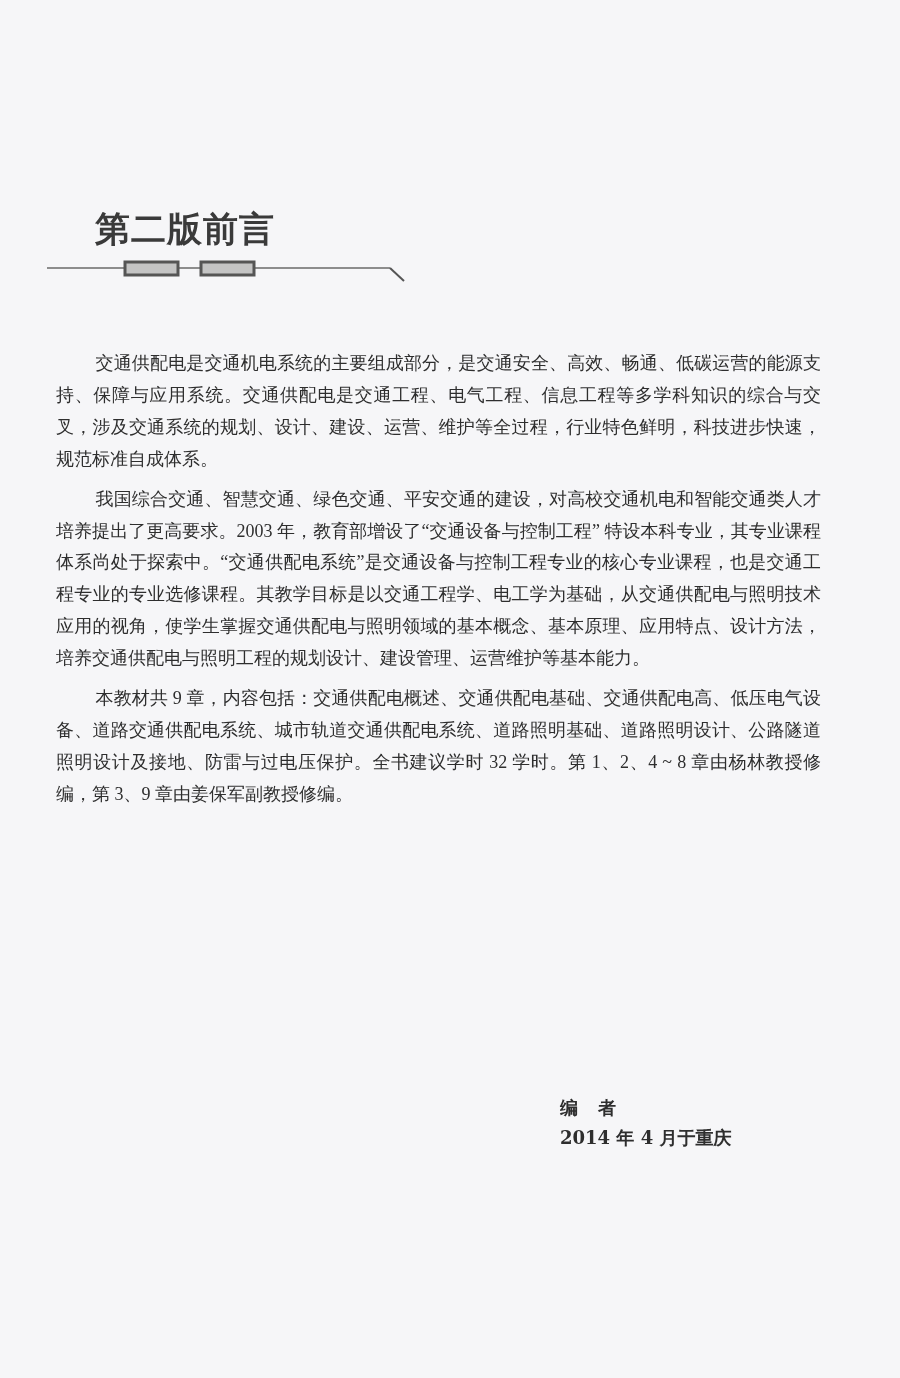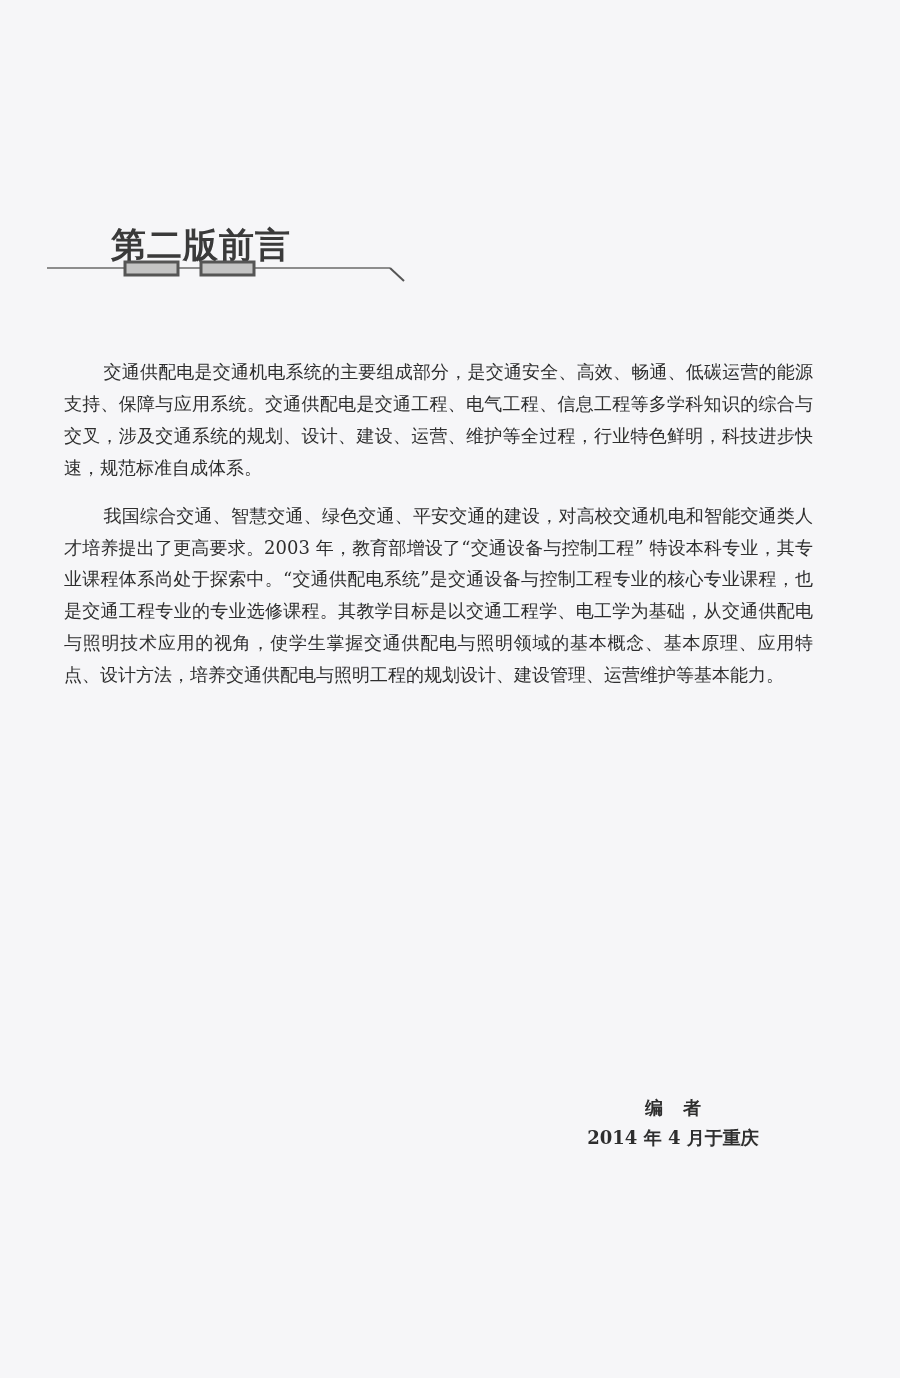--- a/index.html
+++ b/index.html
@@ -7,50 +7,51 @@
     width: 900px; height: 1378px; overflow: hidden;
     background: #f6f6f8;
     font-family: "DejaVu Serif", "Liberation Serif", serif;
     color: #2e2e2e;
     position: relative;
   }
   .page { position: absolute; left: 0; top: 0; width: 900px; height: 1378px; }
   .title {
     position: absolute; left: 95px; top: 207px;
     font-size: 35px; font-weight: bold; letter-spacing: 1px;
-    color: #3a3a3a; margin: 16px; line-height: 44px;
+    color: #3a3a3a; margin: 0; line-height: 44px;
   }
   .deco { position: absolute; left: 40px; top: 255px; width: 380px; height: 40px; }
   .body-text {
     position: absolute; left: 48px; top: 340px; width: 781px;
     font-size: 18px; line-height: 31.9px; text-align: justify;
     text-justify: inter-character;
   }
-  .body-text p { margin: 16px; text-indent: 2.2em; }
+  .body-text p { margin: 8px; text-indent: 2.2em; font-family: Liberation Serif, serif; }
   .signature {
     position: absolute; left: 560px; top: 1093px; width: 226px;
-    text-align: center; font-weight: bold; font-size: 18px; line-height: 30px;
+    text-align: left; font-weight: bold; font-size: 18px; line-height: 30px;
   }
   .signature .author { letter-spacing: 20px; margin-right: -20px; }
 </style>
 </head>
 <body>
 
 <div class="page">
   <h1 class="title">第二版前言</h1>
 
   <svg class="deco" viewBox="0 0 380 40" width="380" height="40">
     <line x1="7" y1="13" x2="350" y2="13" stroke="#6a6a6a" stroke-width="1.4"></line>
     <line x1="350" y1="13" x2="364" y2="26" stroke="#555" stroke-width="2"></line>
     <rect x="85" y="7" width="53" height="13" fill="#c4c4c4" stroke="#555" stroke-width="3"></rect>
     <rect x="161" y="7" width="53" height="13" fill="#c4c4c4" stroke="#555" stroke-width="3"></rect>
   </svg>
 
   <div class="body-text">
     <p>交通供配电是交通机电系统的主要组成部分，是交通安全、高效、畅通、低碳运营的能源支持、保障与应用系统。交通供配电是交通工程、电气工程、信息工程等多学科知识的综合与交叉，涉及交通系统的规划、设计、建设、运营、维护等全过程，行业特色鲜明，科技进步快速，规范标准自成体系。</p>
     <p>我国综合交通、智慧交通、绿色交通、平安交通的建设，对高校交通机电和智能交通类人才培养提出了更高要求。2003 年，教育部增设了“交通设备与控制工程” 特设本科专业，其专业课程体系尚处于探索中。“交通供配电系统”是交通设备与控制工程专业的核心专业课程，也是交通工程专业的专业选修课程。其教学目标是以交通工程学、电工学为基础，从交通供配电与照明技术应用的视角，使学生掌握交通供配电与照明领域的基本概念、基本原理、应用特点、设计方法，培养交通供配电与照明工程的规划设计、建设管理、运营维护等基本能力。</p>
+    <p>本教材共 9 章，内容包括：交通供配电概述、交通供配电基础、交通供配电高、低压电气设备、道路交通供配电系统、城市轨道交通供配电系统、道路照明基础、道路照明设计、公路隧道照明设计及接地、防雷与过电压保护。全书建议学时 32 学时。第 1、2、4 ~ 8 章由杨林教授修编，第 3、9 章由姜保军副教授修编。</p>
   </div>
 
   <div class="signature">
     <div class="author">编者</div>
     <div>2014 年 4 月于重庆</div>
   </div>
 </div>
 
 </body></html>

